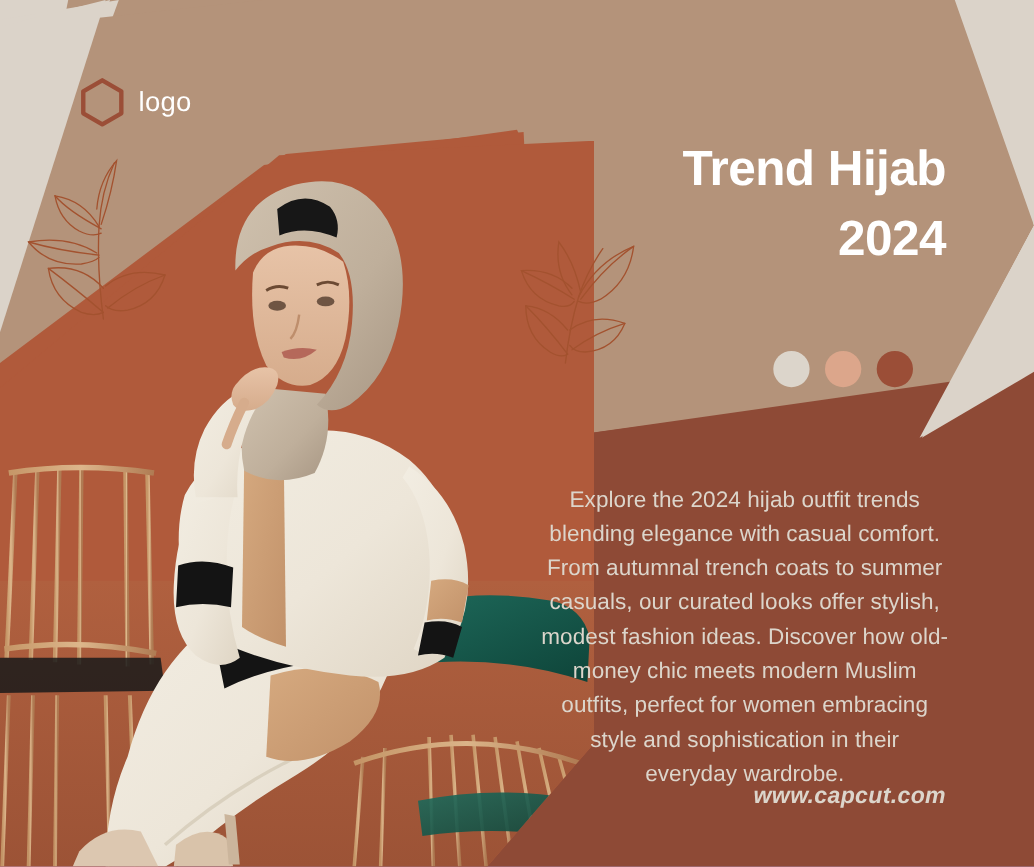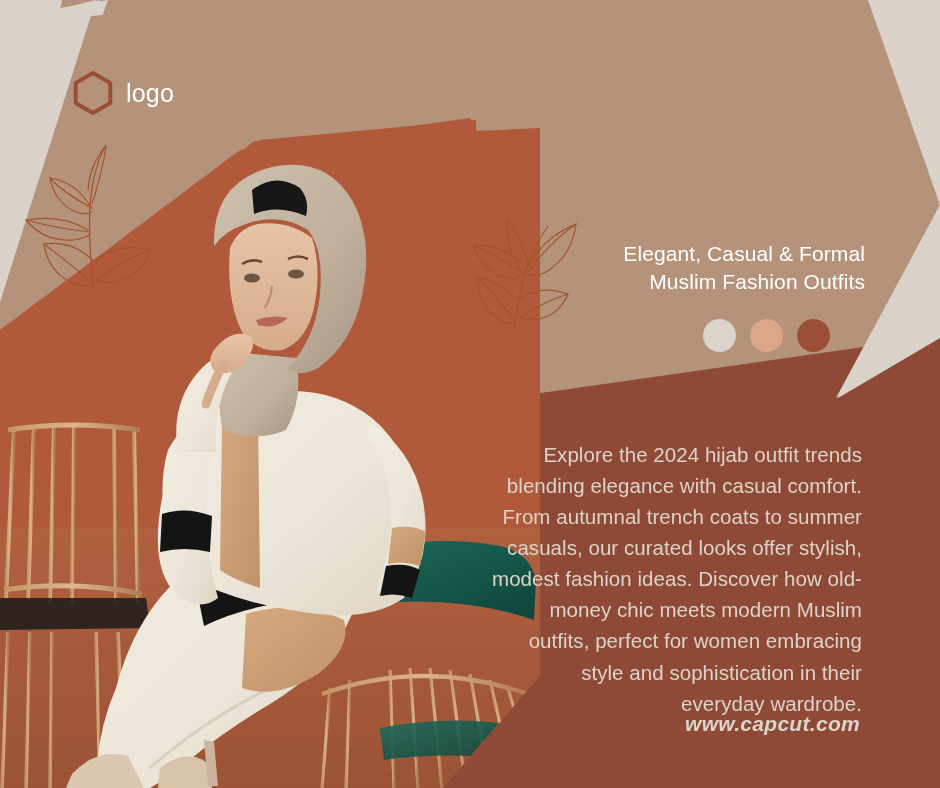--- a/index.html
+++ b/index.html
@@ -97,21 +97,21 @@
     width: 33px;
     height: 33px;
     border-radius: 50%;
   }
 
   .body-copy {
     position: absolute;
     right: 78px;
     top: 418px;
     width: 370px;
-    text-align: right;
+    text-align: center;
     color: #DCD5CB;
     font-size: 20.5px;
     font-weight: 400;
     line-height: 1.52;
     letter-spacing: 0.05px;
   }
 
   .website {
     position: absolute;
     right: 80px;
@@ -319,25 +319,25 @@
     </g>
   </svg>
 
   <div class="logo">
     <svg class="logo-mark" viewBox="0 0 42 46">
       <polygon points="21,3 38.3,13 38.3,33 21,43 3.7,33 3.7,13" fill="none" stroke="#9B4E37" stroke-width="4" stroke-linejoin="round"></polygon>
     </svg>
     <span class="logo-text">logo</span>
   </div>
 
-
-  <div class="subtitle">
-    <div>Elegant, Casual &amp; Formal</div>
-    <div>Muslim Fashion Outfits</div>
-  </div>
+  <h1 class="title">
+    <span>Trend Hijab</span>
+    <span class="line2">2024</span>
+  </h1>
+
 
   <div class="swatches">
     <span class="swatch" id="sw0" style="background: rgb(220, 213, 203);"></span>
     <span class="swatch" id="sw1" style="background: rgb(220, 166, 139);"></span>
     <span class="swatch" id="sw2" style="background: rgb(155, 78, 55);"></span>
   </div>
 
   <p class="body-copy">Explore the 2024 hijab outfit trends blending elegance with casual comfort. From autumnal trench coats to summer casuals, our curated looks offer stylish, modest fashion ideas. Discover how old-money chic meets modern Muslim outfits, perfect for women embracing style and sophistication in their everyday wardrobe.</p>
 
   <div class="website">www.capcut.com</div>

